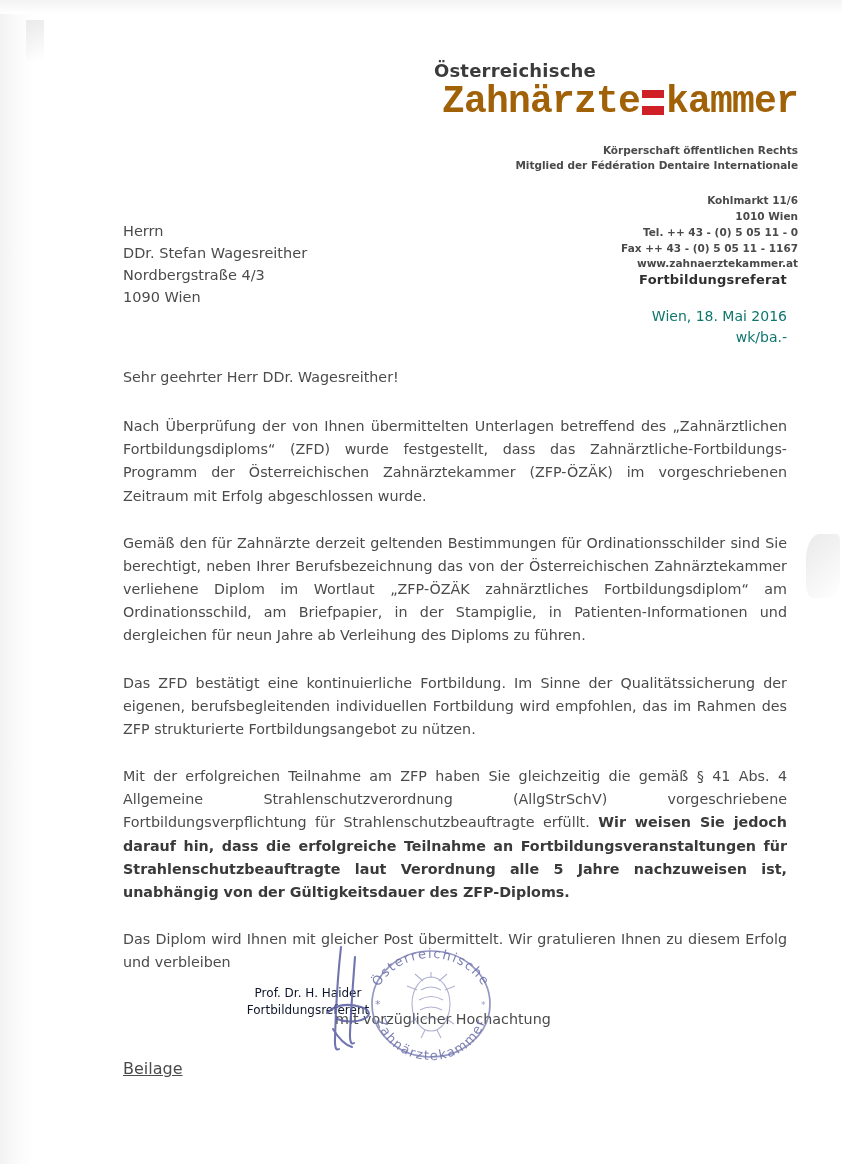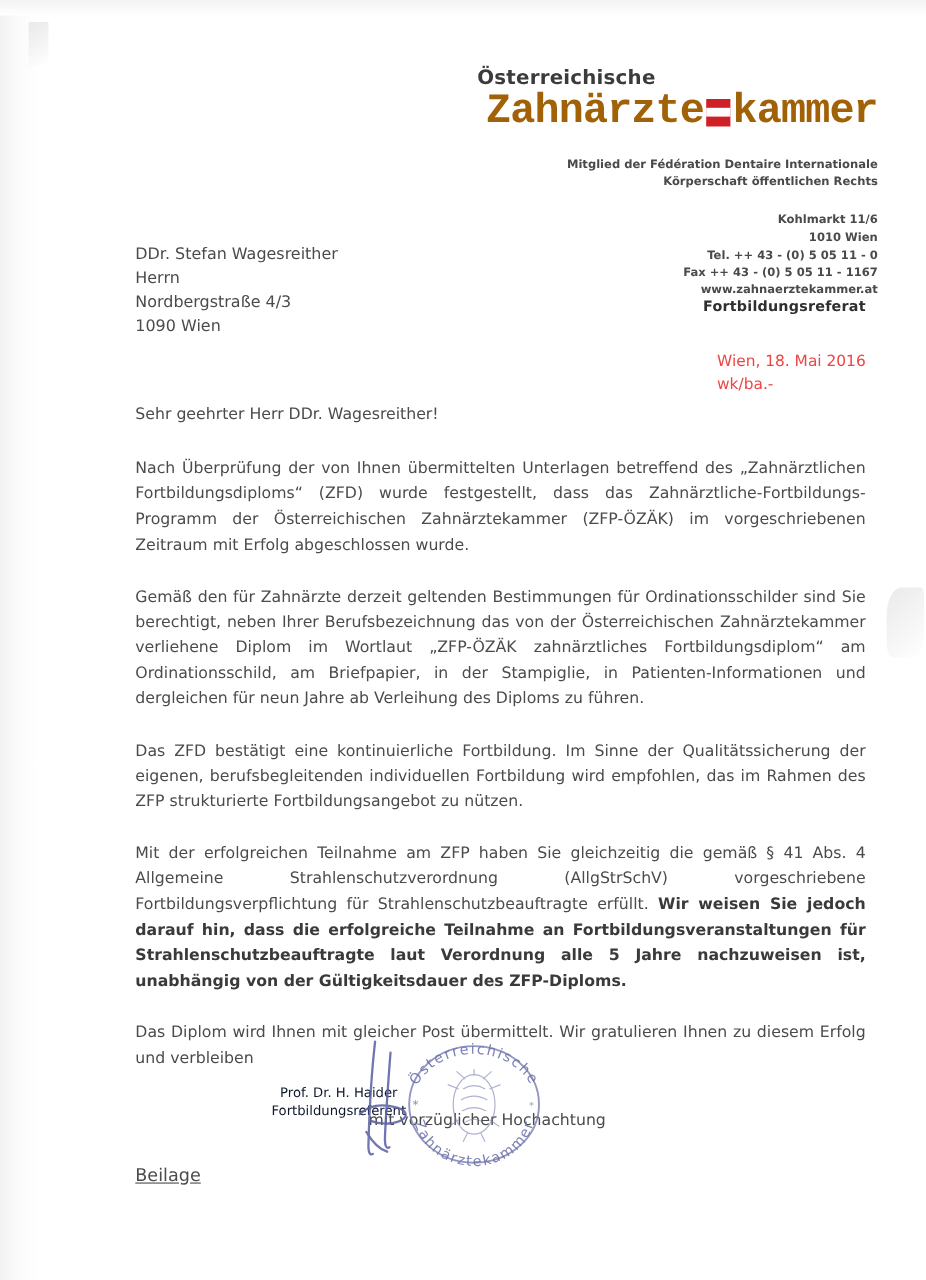--- a/index.html
+++ b/index.html
@@ -133,25 +133,25 @@
     font-family: "DejaVu Sans", sans-serif;
     font-size: 13px;
     font-weight: 700;
     color: #2f2f2f;
     letter-spacing: 0.2px;
   }
 
   .dateblock {
     position: absolute;
     right: 55px;
-    top: 319px;
+    top: 306px;
     font-family: "DejaVu Sans", sans-serif;
     font-size: 14px;
-    color: #ef4444;
-    text-align: left;
+    color: #0f766e;
+    text-align: right;
     line-height: 1.5;
   }
 
   
   .body-area {
     position: absolute;
     left: 123px;
     top: 366px;
     width: 664px;
     font-family: "DejaVu Sans", sans-serif;
@@ -240,35 +240,35 @@
   <div class="scan-smudge2"></div>
 
   <div class="letterhead">
     <div class="logo-line1">Österreichische</div>
     <div class="logo-line2">
       <span>Zahnärzte</span>
       <span class="flag-block"></span>
       <span>kammer</span>
     </div>
     <div class="subtitle">
+      <div>Körperschaft öffentlichen Rechts</div>
       <div>Mitglied der Fédération Dentaire Internationale</div>
-      <div>Körperschaft öffentlichen Rechts</div>
     </div>
     <div class="contact">
       <div>Kohlmarkt 11/6</div>
       <div>1010 Wien</div>
       <div>Tel. ++ 43 - (0) 5 05 11 - 0</div>
       <div>Fax ++ 43 - (0) 5 05 11 - 1167</div>
       <div>www.zahnaerztekammer.at</div>
     </div>
   </div>
 
   <div class="recipient">
+    <div>Herrn</div>
     <div>DDr. Stefan Wagesreither</div>
-    <div>Herrn</div>
     <div>Nordbergstraße 4/3</div>
     <div>1090 Wien</div>
   </div>
 
   <div class="dept">Fortbildungsreferat</div>
 
   <div class="dateblock">
     <div>Wien, 18. Mai 2016</div>
     <div>wk/ba.-</div>
   </div>

